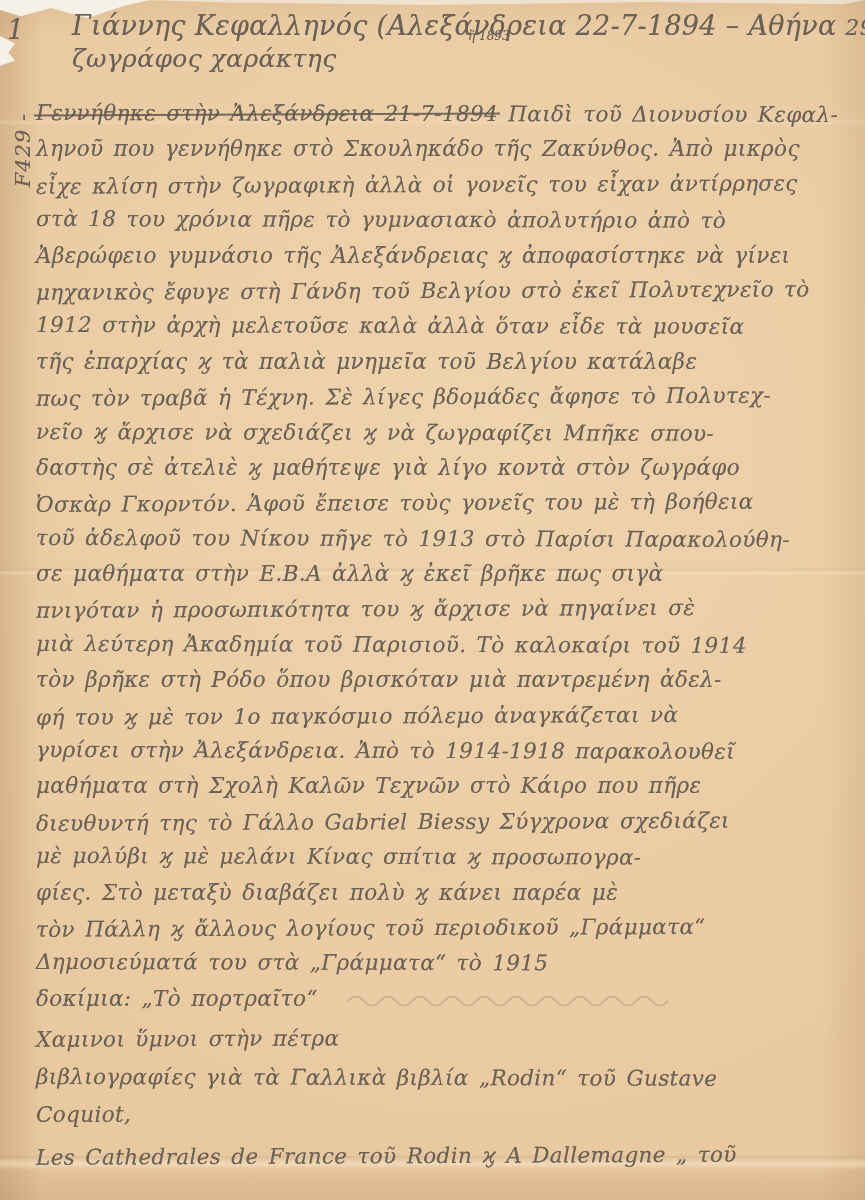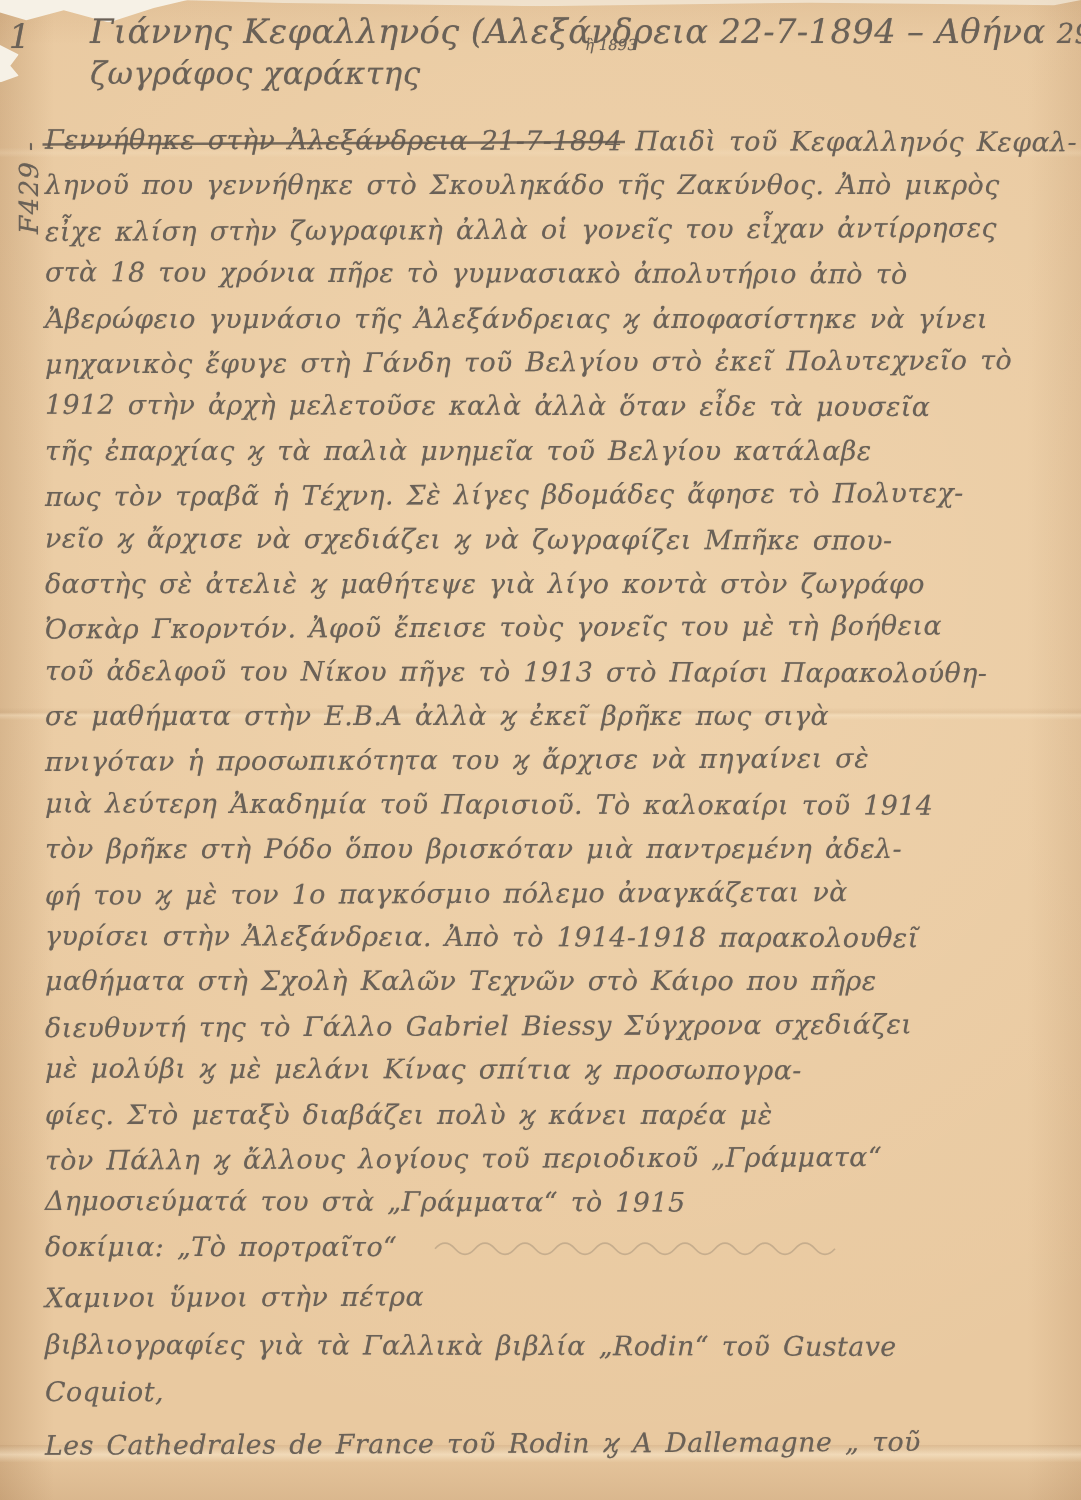--- a/index.html
+++ b/index.html
@@ -81,21 +81,21 @@
   <div class="title-line pencil">
     <span>Γιάννης Κεφαλληνός</span>
     <span>(Αλεξάνδρεια 22-7-1894 –</span>
     <span>Αθήνα</span>
     <span class="death-date">29/2/1957</span>
   </div>
   <div class="alt-year pencil">ἢ 1893</div>
   <div class="subtitle pencil">ζωγράφος χαράκτης</div>
 
   <div class="ms-body">
-      <div class="ms-line"><span class="strike">Γεννήθηκε στὴν Ἀλεξάνδρεια 21-7-1894</span><span> Παιδὶ τοῦ Κεφαλληνός Κεφαλ-</span></div>
+      <div class="ms-line"><span class="strike">Γεννήθηκε στὴν Ἀλεξάνδρεια 21-7-1894</span><span> Παιδὶ τοῦ Διονυσίου Κεφαλ-</span></div>
       <div class="ms-line"><span>ληνοῦ που γεννήθηκε στὸ Σκουληκάδο τῆς Ζακύνθος. Ἀπὸ μικρὸς</span></div>
       <div class="ms-line"><span>εἶχε κλίση στὴν ζωγραφικὴ ἀλλὰ οἱ γονεῖς του εἶχαν ἀντίρρησες</span></div>
       <div class="ms-line"><span>στὰ 18 του χρόνια πῆρε τὸ γυμνασιακὸ ἀπολυτήριο ἀπὸ τὸ</span></div>
       <div class="ms-line"><span>Ἀβερώφειο γυμνάσιο τῆς Ἀλεξάνδρειας ϗ ἀποφασίστηκε νὰ γίνει</span></div>
       <div class="ms-line"><span>μηχανικὸς ἔφυγε στὴ Γάνδη τοῦ Βελγίου στὸ ἐκεῖ Πολυτεχνεῖο τὸ</span></div>
       <div class="ms-line"><span>1912 στὴν ἀρχὴ μελετοῦσε καλὰ ἀλλὰ ὅταν εἶδε τὰ μουσεῖα</span></div>
       <div class="ms-line"><span>τῆς ἐπαρχίας ϗ τὰ παλιὰ μνημεῖα τοῦ Βελγίου κατάλαβε</span></div>
       <div class="ms-line"><span>πως τὸν τραβᾶ ἡ Τέχνη. Σὲ λίγες βδομάδες ἄφησε τὸ Πολυτεχ-</span></div>
       <div class="ms-line"><span>νεῖο ϗ ἄρχισε νὰ σχεδιάζει ϗ νὰ ζωγραφίζει Μπῆκε σπου-</span></div>
       <div class="ms-line"><span>δαστὴς σὲ ἀτελιὲ ϗ μαθήτεψε γιὰ λίγο κοντὰ στὸν ζωγράφο</span></div>

